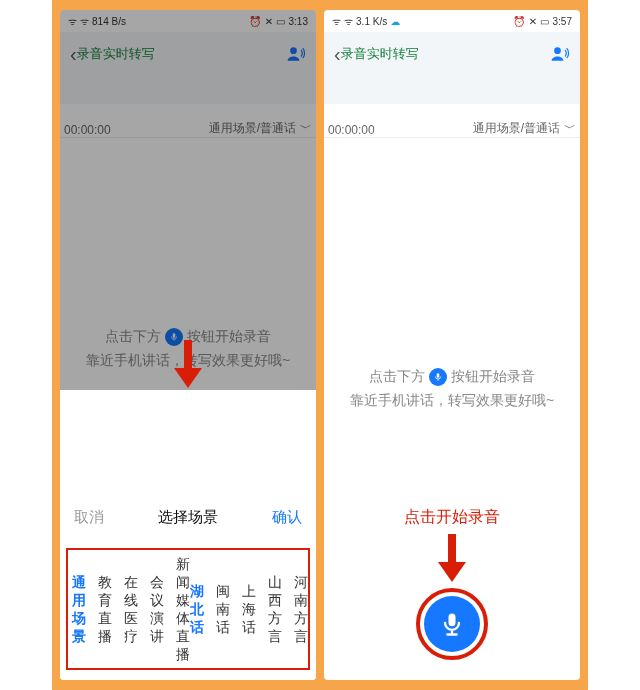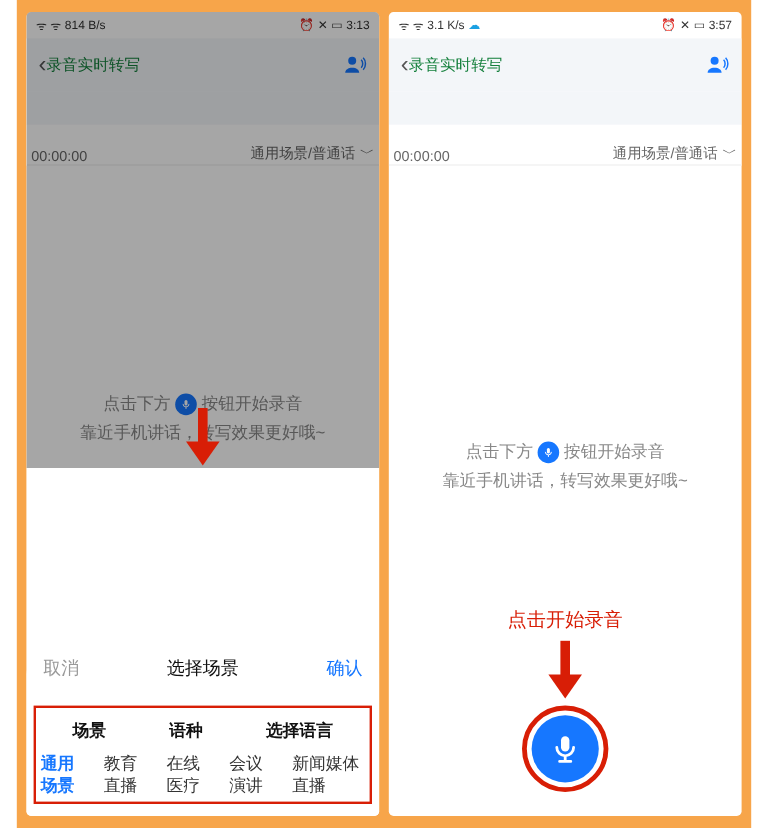--- a/index.html
+++ b/index.html
@@ -1,17 +1,17 @@
 <!DOCTYPE html>
 <html><head>
 <meta charset="utf-8">
 <style>
   * { margin: 0; padding: 0; box-sizing: border-box; font-family: -apple-system, "PingFang SC", "Microsoft YaHei", sans-serif; }
   body { background:#fff; }
-  .stage { width:612px; height:690px; margin:0 auto; background:#f7a54a; padding:10px 8px; display:flex; gap:8px; }
+  .stage { width:536px; height:690px; margin:0 auto; background:#f7a54a; padding:10px 8px; display:flex; gap:8px; }
   .phone { flex:1; background:#fff; border-radius:4px; overflow:hidden; display:flex; flex-direction:column; position:relative; }
   .phone.dim .shade { position:absolute; inset:0; background:rgba(0,0,0,0.35); z-index:5; pointer-events:none; height:380px; }
   .status { height:22px; display:flex; justify-content:space-between; align-items:center; padding:2px 8px; font-size:10px; color:#333; }
   .status .left, .status .right { display:flex; gap:3px; align-items:center; }
   .navbar { height:44px; display:flex; align-items:center; justify-content:space-between; padding:0 10px; background:#f3f6f9; }
   .nav-title { font-size:13px; color:#15803d; font-weight:500; flex:1; text-align:left; }
   .nav-back { font-size:20px; color:#555; }
   .nav-ico { color:#1677ff; }
   .bar2 { height:34px; background:#fff; border-bottom:1px solid #eee; display:flex; justify-content:space-between; align-items:flex-end; padding:0 4px; font-size:12px; color:#666; }
   .bar2 .scene { display:flex; align-items:center; gap:4px; }
@@ -102,32 +102,34 @@
         </div>
     </div>
 
     <div class="sheet">
       <div class="sheet-header">
         <span class="cancel">取消</span>
         <span class="title">选择场景</span>
         <span class="ok">确认</span>
       </div>
       <div class="sheet-body">
-        <div class="col-heads">
-          <span>场景</span>
-          <span>语种</span>
-          <span>选择语言</span>
-        </div>
         <div class="cols">
           <div class="col">
             <span class="sel">通用场景</span>
             <span>教育直播</span>
             <span>在线医疗</span>
             <span>会议演讲</span>
             <span>新闻媒体直播</span>
+          </div>
+          <div class="col">
+            <span class="sel">湖北话</span>
+            <span>闽南话</span>
+            <span>上海话</span>
+            <span>山西方言</span>
+            <span>河南方言</span>
           </div>
         </div>
       </div>
     </div>
   </div>
 
   <div class="phone">
     <div class="status">
       <span class="left">
         <span>ᯤ ᯤ</span>

